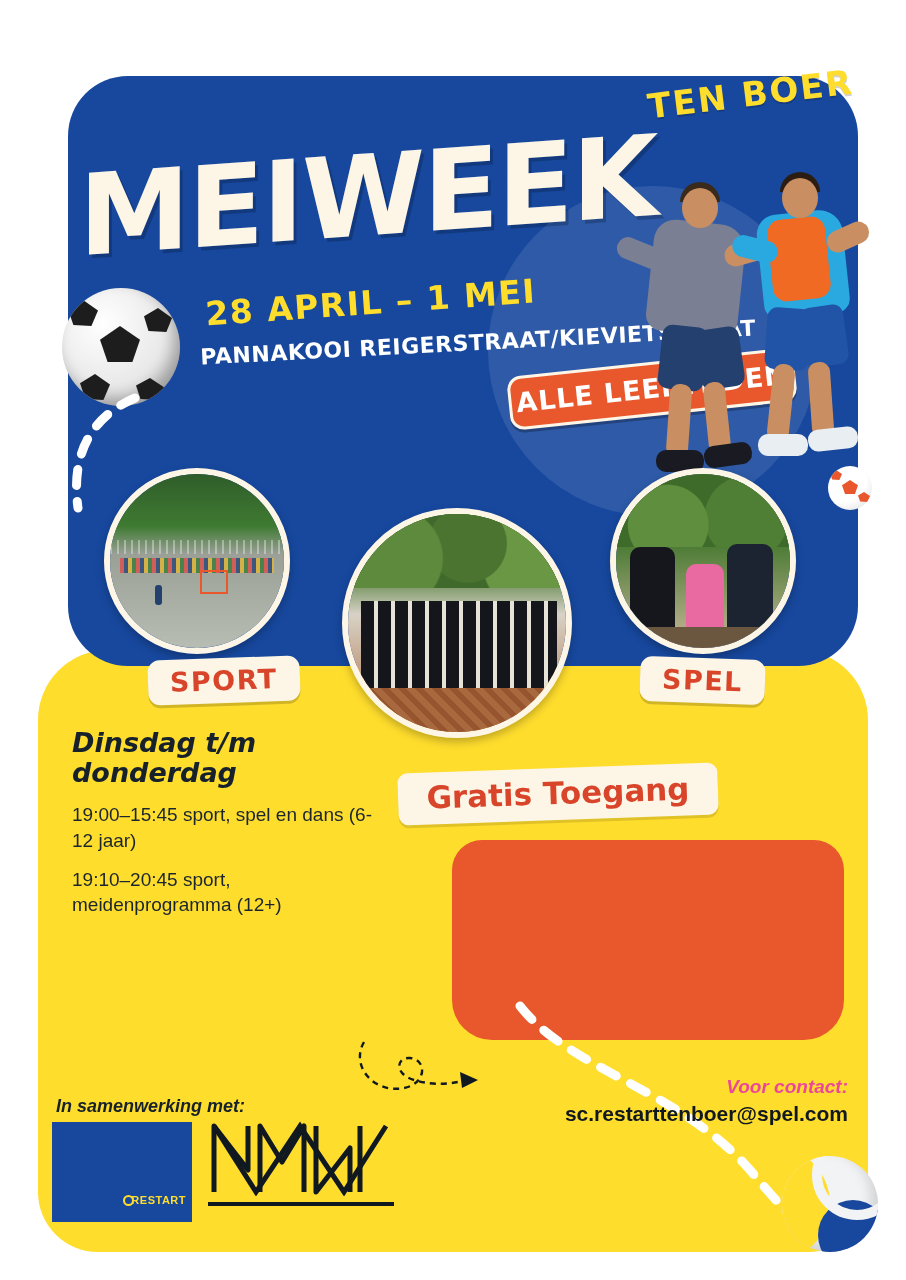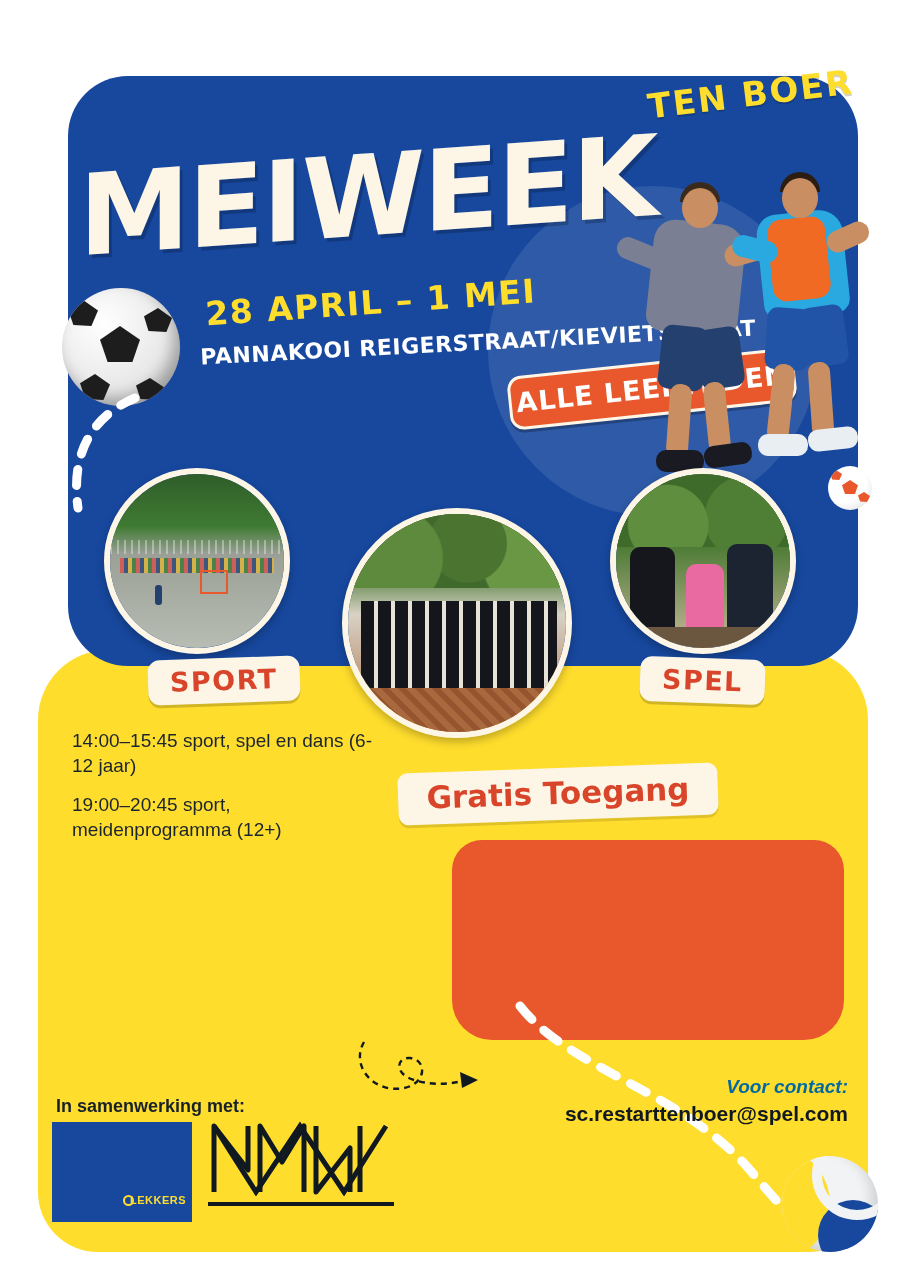--- a/index.html
+++ b/index.html
@@ -293,31 +293,31 @@
   
   .trail-right { position: absolute; left: 500px; top: 1000px; }
   .trail-mid   { position: absolute; left: 348px; top: 1036px; }
 
   
   .contact {
     position: absolute; right: 58px; top: 1076px;
     text-align: right;
   }
   .contact .l1 {
-    font-size: 19px; font-style: italic; font-weight: bold; color: #0369a1;
+    font-size: 19px; font-style: italic; font-weight: bold; color: #ec4899;
     margin-bottom: 4px;
   }
   .contact .l2 {
     font-size: 21px; font-weight: bold; color: #101820;
   }
 
   
   .partners-label {
     position: absolute; left: 56px; top: 1096px;
-    font-size: 18px; font-weight: bold; color: #17212b;
+    font-size: 18px; font-style: italic; font-weight: bold; color: #17212b;
   }
   .logo-sc {
     position: absolute; left: 52px; top: 1122px;
     width: 140px; height: 100px; background: #17489e;
   }
   .logo-sc .sc {
     position: absolute; left: 14px; top: 10px;
     font-family: "DejaVu Sans", sans-serif;
     font-size: 66px; font-weight: bold; color: #ffdd2d;
     letter-spacing: -4px; line-height: 1;
@@ -446,22 +446,23 @@
   </div>
 
   <div class="tag tag-sport">
     <span>SPORT</span>
   </div>
   <div class="tag tag-spel">
     <span>SPEL</span>
   </div>
 
   <div class="schedule">
-    <div class="sched-p">14:00–15:45 sport, spel en dans (6-12 jaar)</div>
-    <div class="sched-p">19:00–20:45 sport, meidenprogramma (12+)</div>
+    <div class="sched-h">Dinsdag t/m donderdag</div>
+    <div class="sched-p">19:00–15:45 sport, spel en dans (6-12 jaar)</div>
+    <div class="sched-p">19:10–20:45 sport, meidenprogramma (12+)</div>
   </div>
 
   <div class="gt-box"></div>
   <div class="gt-ribbon">
     <span>Gratis Toegang</span>
   </div>
 
   <svg class="trail-right" width="330" height="230" viewBox="0 0 330 230">
     <path d="M20 6 C70 70, 180 90, 250 170 C272 196, 286 212, 300 224" stroke="#ffffff" stroke-width="9" fill="none" stroke-linecap="round" stroke-dasharray="18 16"></path>
   </svg>
@@ -472,21 +473,21 @@
 
   <div class="contact">
     <div class="l1">Voor contact:</div>
     <div class="l2">sc.restarttenboer@spel.com</div>
   </div>
 
   <div class="partners-label">In samenwerking met:</div>
 
   <div class="logo-sc">
     <div class="dot"></div>
-    <div class="restart">LEKKERS</div>
+    <div class="restart">RESTART</div>
   </div>
 
   <div class="logo-nm">
     <svg class="mark" viewBox="0 0 186 76">
       <path d="M6 72 L6 6 L40 50 L40 6 M52 72 L52 6 L74 42 L96 6 L96 72
                M108 6 L108 72 L142 28 L142 72 M152 6 L152 72" stroke="#101820" stroke-width="5" fill="none" stroke-linejoin="round"></path>
       <path d="M6 6 L48 72 L92 6 L136 72 L178 6" stroke="#101820" stroke-width="5" fill="none"></path>
     </svg>
     <div class="rule"></div>
   </div>

